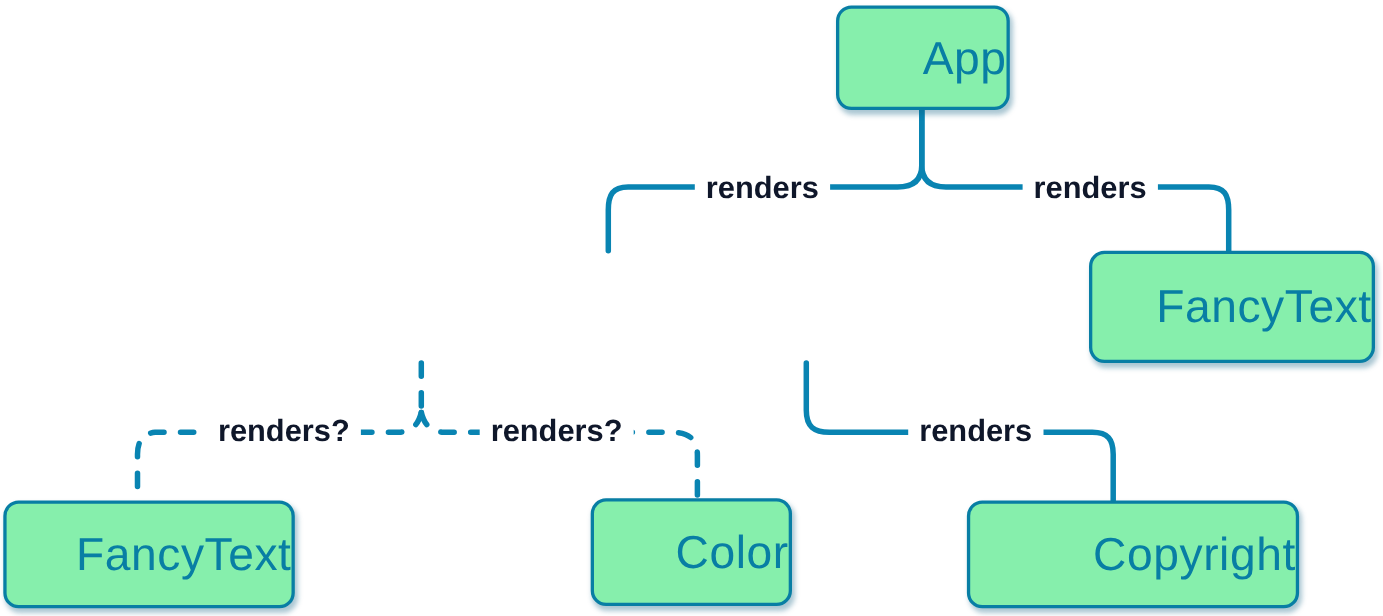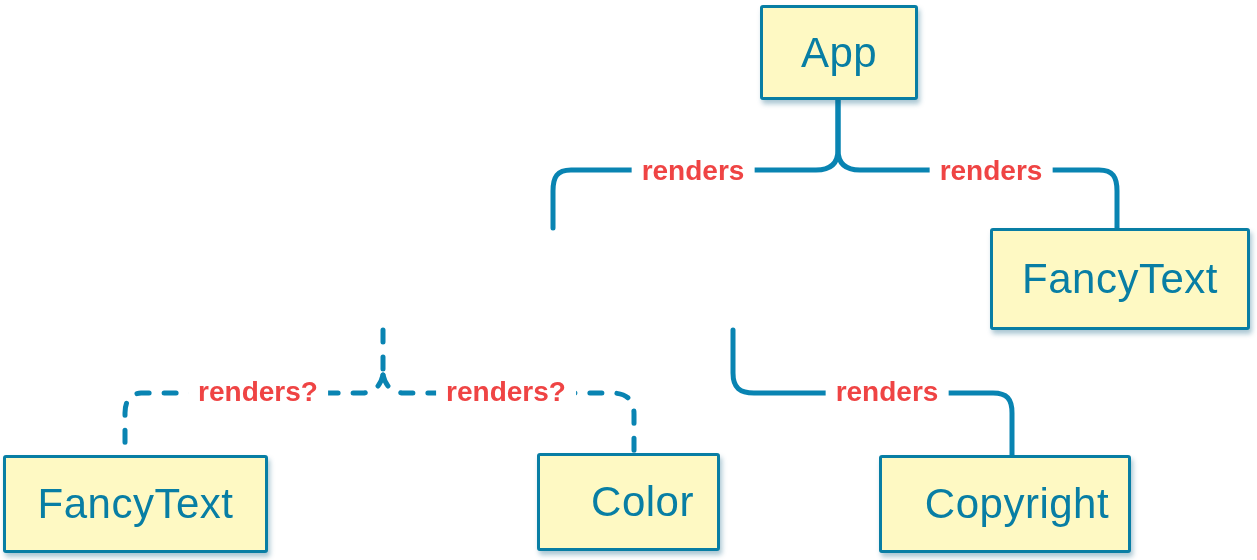--- a/index.html
+++ b/index.html
@@ -27,40 +27,40 @@
     stroke: #0984b2;
     stroke-width: 5;
     stroke-linecap: round;
   }
   .edge.dashed {
     stroke-dasharray: 12 15;
   }
   .node {
     position: absolute;
     box-sizing: border-box;
-    background: #fef9c3;
+    background: #86efac;
     border: 3px solid #087ea4;
-    border-radius: 3px;
+    border-radius: 14px;
     box-shadow: 2px 4px 5px rgba(13, 95, 130, 0.35);
     display: flex;
     align-items: center;
-    justify-content: center;
+    justify-content: flex-end;
   }
   .node-label {
     color: #087ea4;
     font-size: 42px;
     font-weight: 500;
     letter-spacing: 0.5px;
     white-space: nowrap;
   }
   .edge-label {
     position: absolute;
     transform: translate(-50%, -50%);
     background: #ffffff;
-    color: #ef4444;
+    color: #0f172a;
     font-size: 28px;
     font-weight: 700;
     padding: 2px 10px;
     white-space: nowrap;
     line-height: 1;
   }
 </style>
 </head>
 <body>
 
@@ -91,21 +91,21 @@
   </div>
 
   <div class="node" style="left:3px; top:455px; width:265px; height:98px;">
     <span class="node-label">FancyText</span>
   </div>
 
   <div class="node" style="left:537px; top:453px; width:183px; height:98px;padding-left:28px;">
     <span class="node-label">Color</span>
   </div>
 
-  <div class="node" style="left:879px; top:455px; width:252px; height:98px;padding-left:24px;">
+  <div class="node" style="left:879px; top:455px; width:302px; height:98px;padding-left:24px;">
     <span class="node-label">Copyright</span>
   </div>
 
   <span class="edge-label" style="left:693px; top:171px;">renders</span>
 
   <span class="edge-label" style="left:991px; top:171px;">renders</span>
 
   <span class="edge-label" style="left:258px; top:392px;">renders?</span>
 
   <span class="edge-label" style="left:506px; top:392px;">renders?</span>

